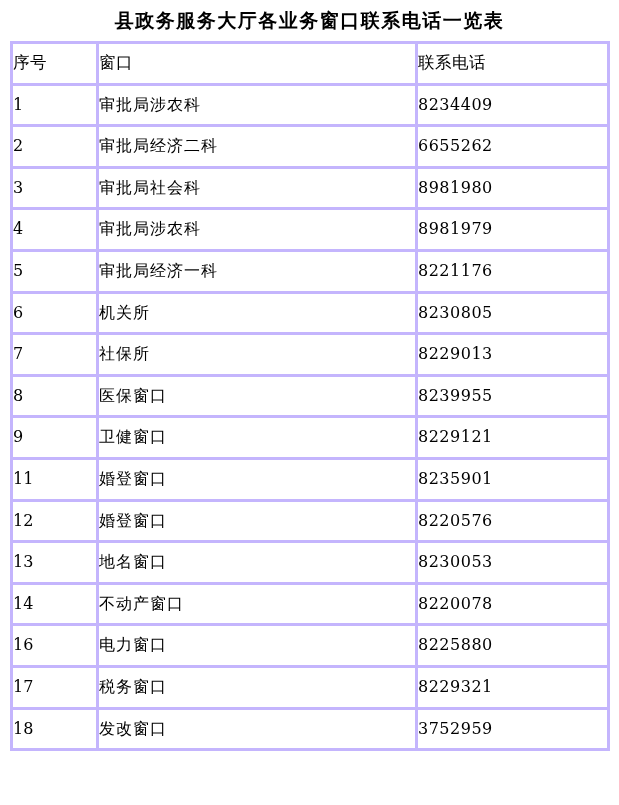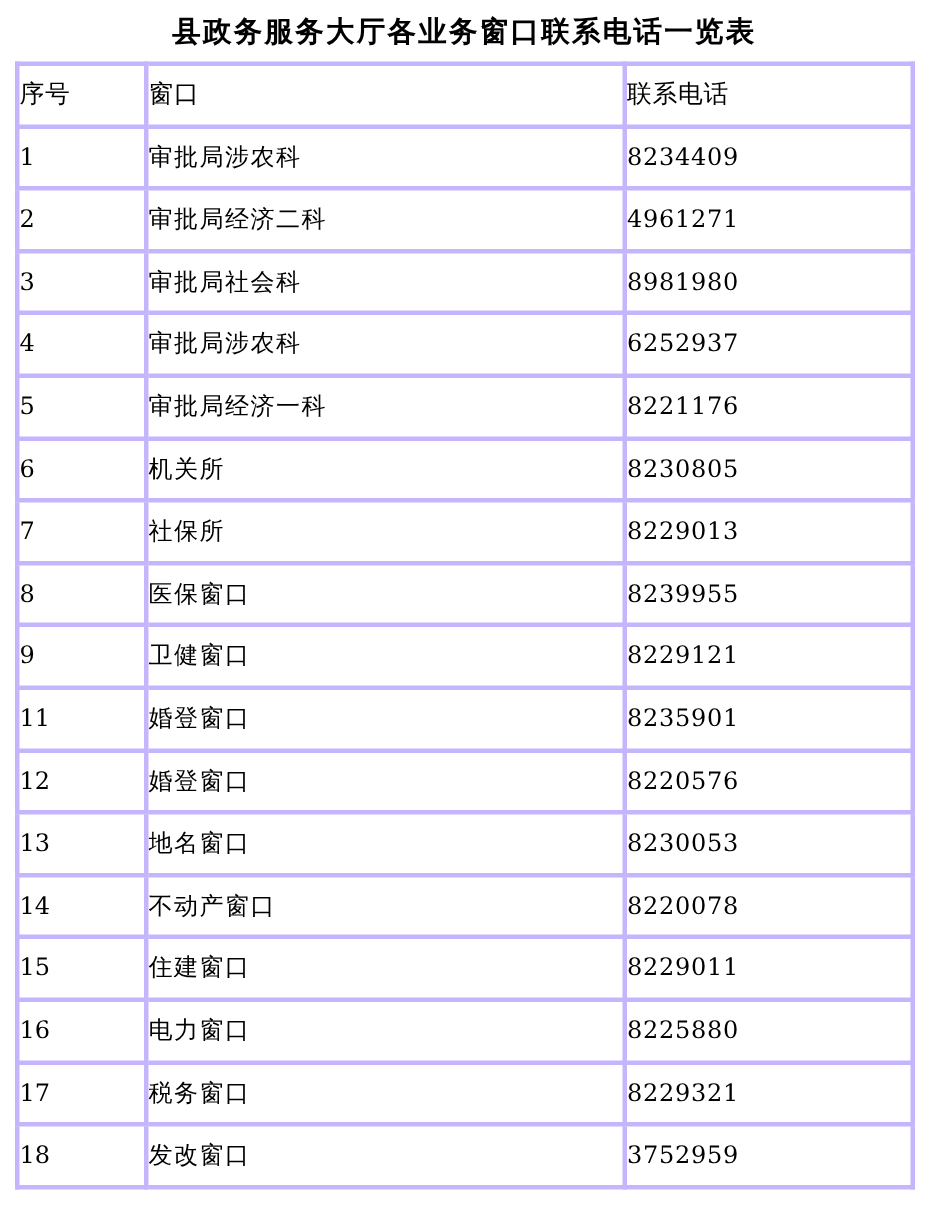--- a/index.html
+++ b/index.html
@@ -83,31 +83,31 @@
     </thead>
     <tbody>
       <tr>
         <td class="cell-index">1</td>
         <td class="cell-window">审批局涉农科</td>
         <td class="cell-phone">8234409</td>
       </tr>
       <tr>
         <td class="cell-index">2</td>
         <td class="cell-window">审批局经济二科</td>
-        <td class="cell-phone">4961271</td>
+        <td class="cell-phone">6655262</td>
       </tr>
       <tr>
         <td class="cell-index">3</td>
         <td class="cell-window">审批局社会科</td>
         <td class="cell-phone">8981980</td>
       </tr>
       <tr>
         <td class="cell-index">4</td>
         <td class="cell-window">审批局涉农科</td>
-        <td class="cell-phone">6252937</td>
+        <td class="cell-phone">8981979</td>
       </tr>
       <tr>
         <td class="cell-index">5</td>
         <td class="cell-window">审批局经济一科</td>
         <td class="cell-phone">8221176</td>
       </tr>
       <tr>
         <td class="cell-index">6</td>
         <td class="cell-window">机关所</td>
         <td class="cell-phone">8230805</td>
@@ -141,25 +141,20 @@
         <td class="cell-index">13</td>
         <td class="cell-window">地名窗口</td>
         <td class="cell-phone">8230053</td>
       </tr>
       <tr>
         <td class="cell-index">14</td>
         <td class="cell-window">不动产窗口</td>
         <td class="cell-phone">8220078</td>
       </tr>
       <tr>
-        <td class="cell-index">15</td>
-        <td class="cell-window">住建窗口</td>
-        <td class="cell-phone">8229011</td>
-      </tr>
-      <tr>
         <td class="cell-index">16</td>
         <td class="cell-window">电力窗口</td>
         <td class="cell-phone">8225880</td>
       </tr>
       <tr>
         <td class="cell-index">17</td>
         <td class="cell-window">税务窗口</td>
         <td class="cell-phone">8229321</td>
       </tr>
       <tr>

